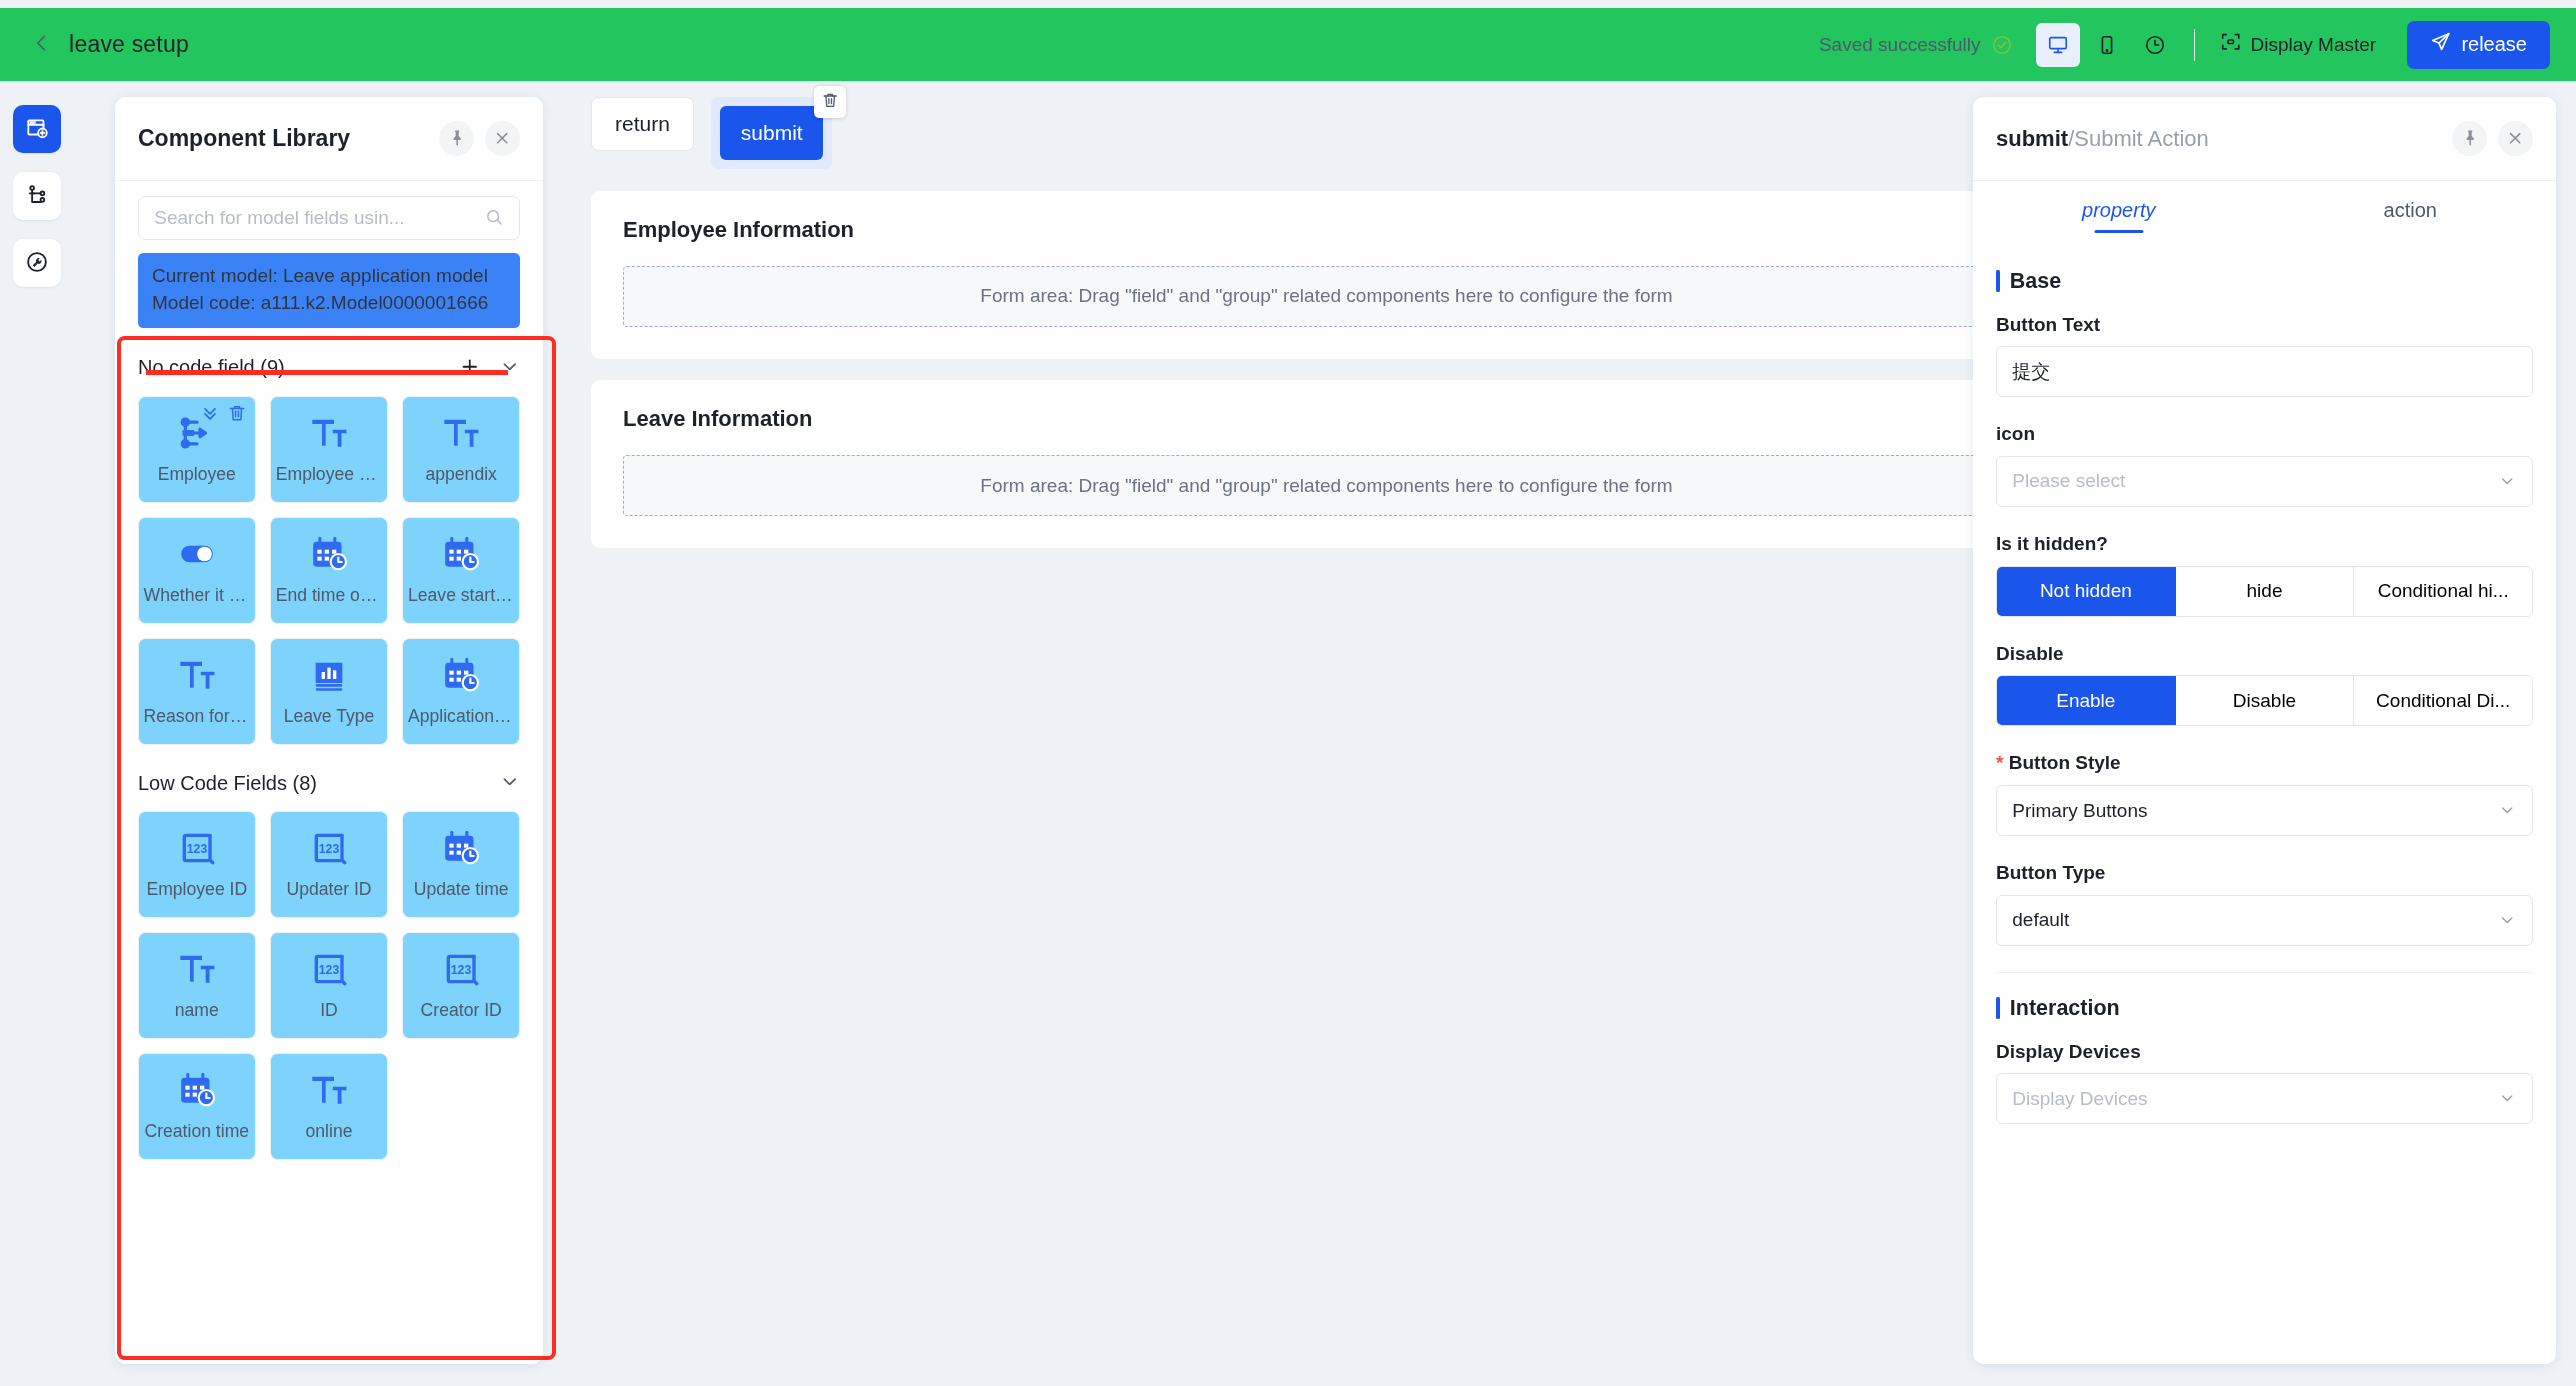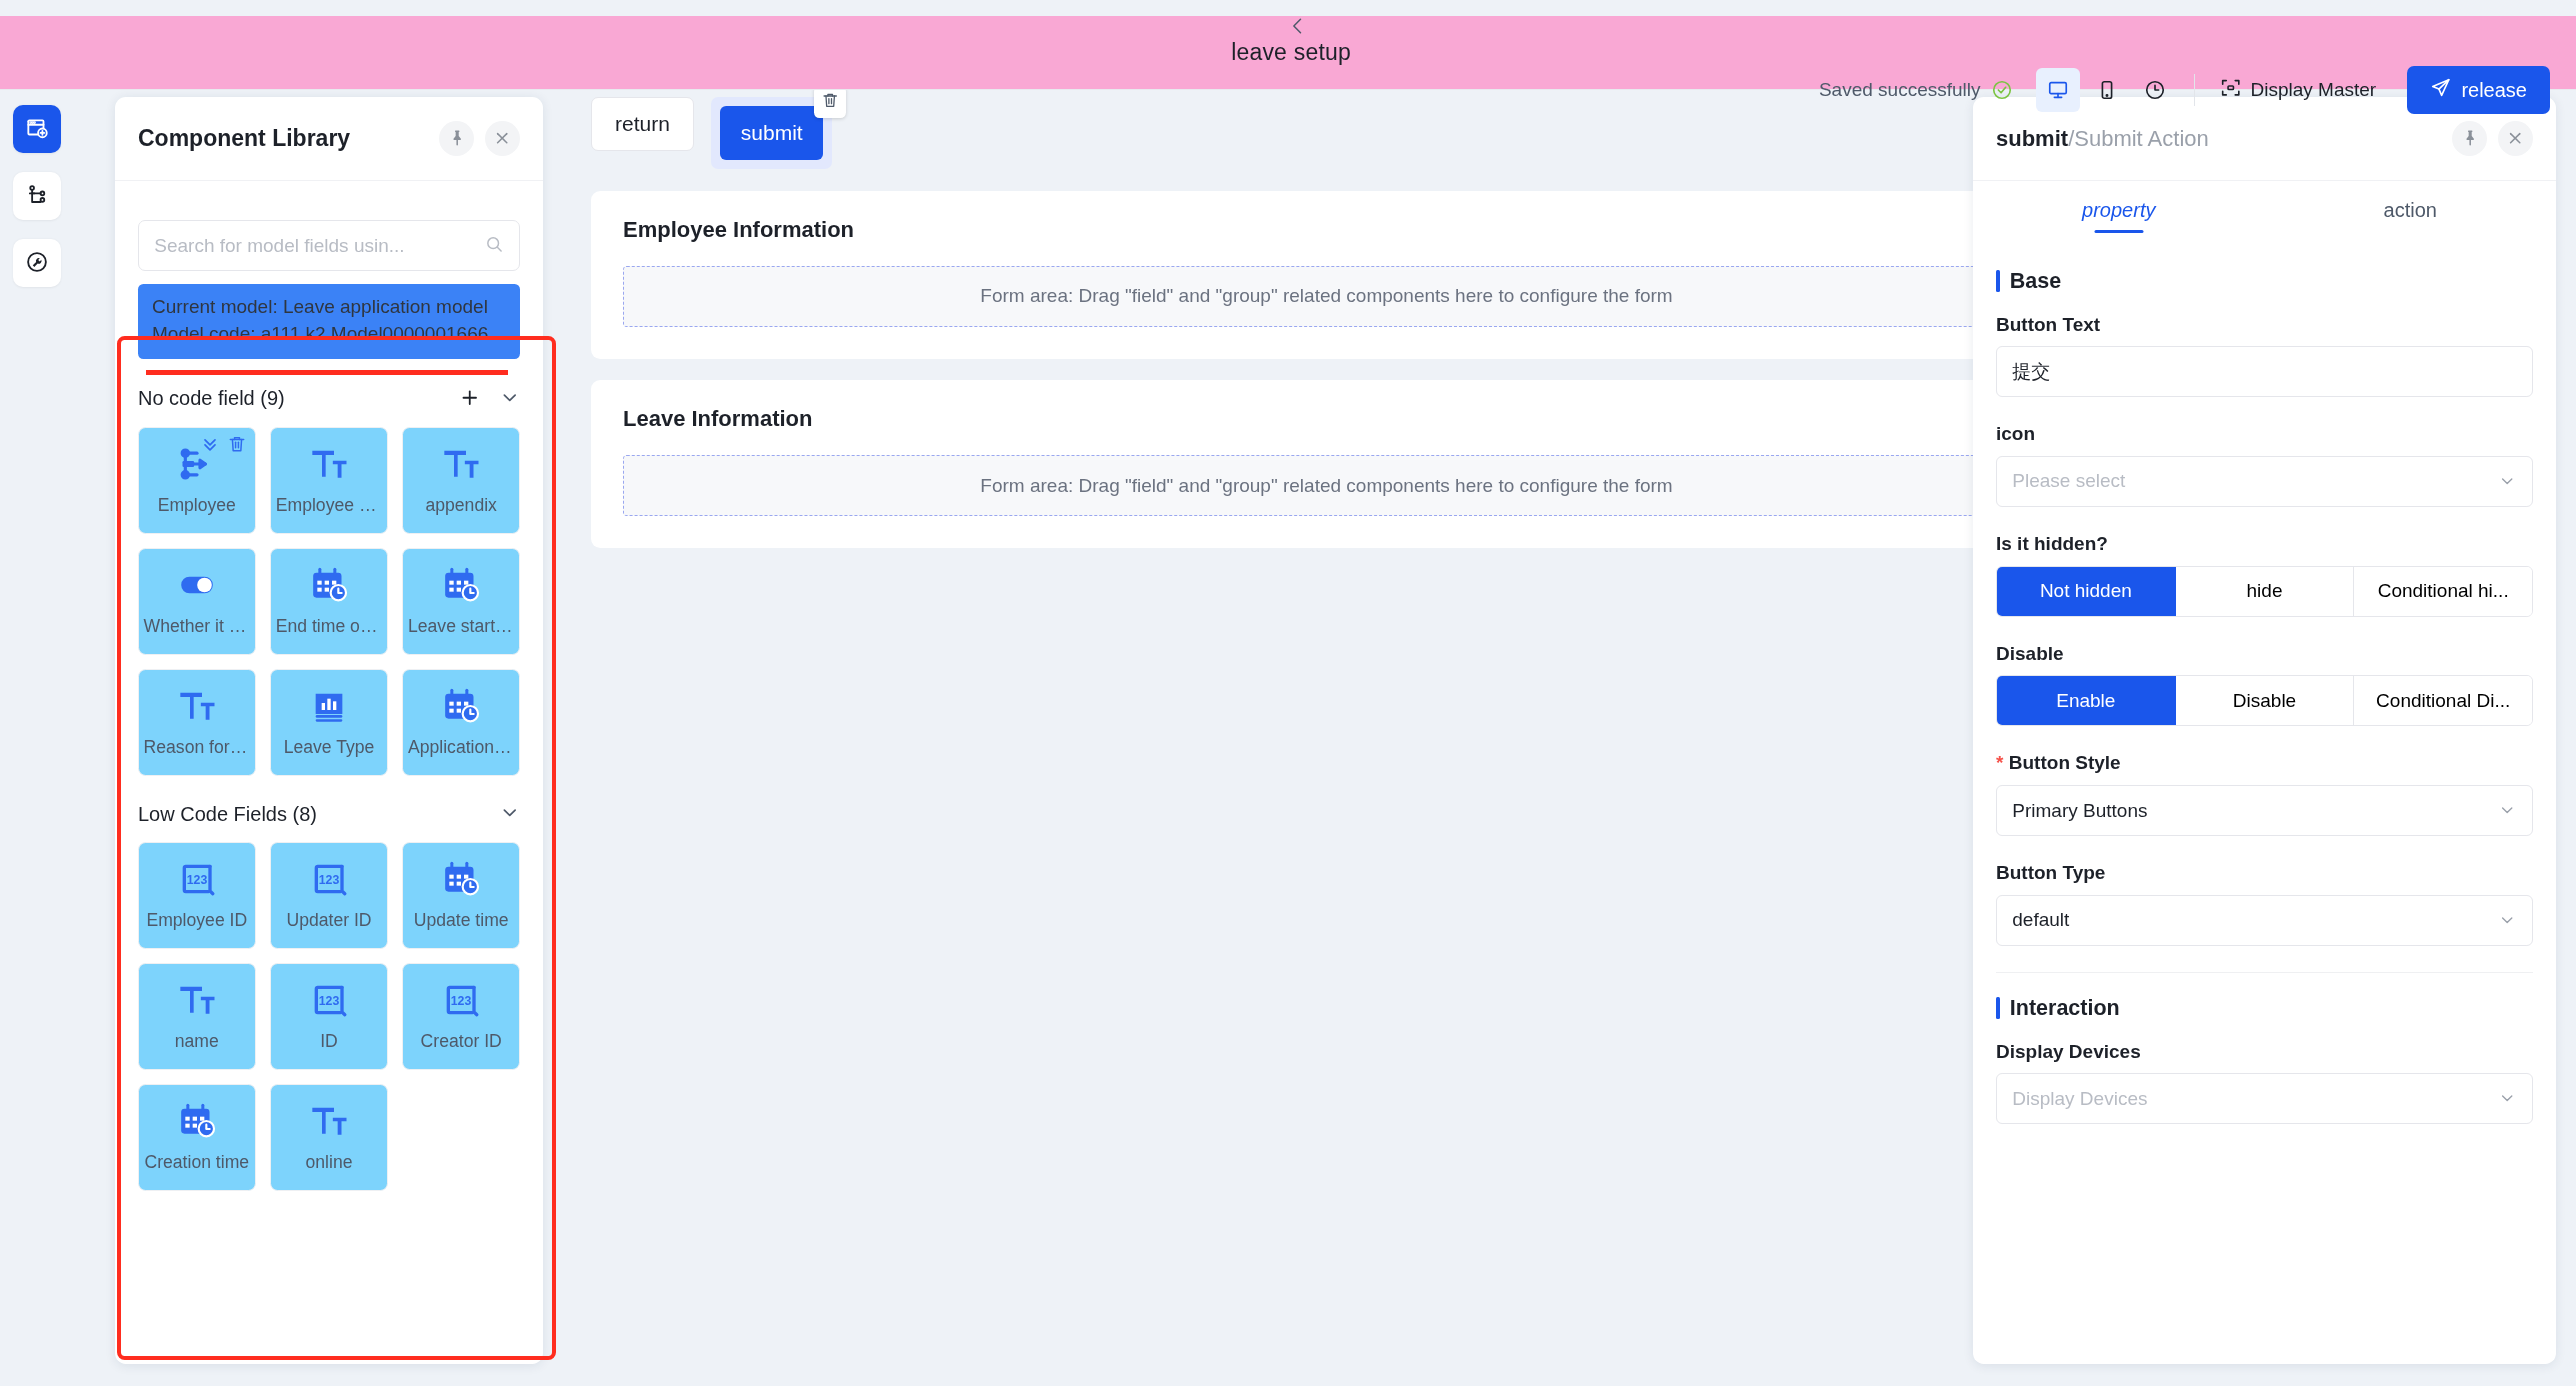--- a/index.html
+++ b/index.html
@@ -5,26 +5,25 @@
   * { box-sizing: border-box; margin: 0; padding: 0; }
   html, body {
     width: 2576px; height: 1386px;
     font-family: "Liberation Sans", "DejaVu Sans", sans-serif;
     background: #eef2f7;
     overflow: hidden;
   }
 
   
   .topbar {
-    position: absolute; left: 0; top: 16px; width: 2576px; height: 74px;
-    background: #f9a8d4;
+    position: absolute; left: 0; top: 8px; width: 2576px; height: 74px;
+    background: #22c55e;
     border-bottom: 0.8px solid #e8eaef;
     display: flex; align-items: center;
     z-index: 30;
-    flex-direction: column;
   }
   .back-btn {
     width: 43px; height: 43px; margin-left: 20px;
     display: flex; align-items: center; justify-content: center;
     cursor: pointer; border-radius: 6.1px;
   }
   .back-btn svg { width: 20px; height: 20px; }
   .topbar-title {
     font-size: 23px; color: #1d2129; font-weight: 400;
     margin-left: 6.1px; letter-spacing: 0.2px;
@@ -106,22 +105,22 @@
   }
   .lib-tab.active { color: #1a56eb; }
   .lib-tab .underline {
     position: absolute; left: 0; right: 17px; bottom: 0; height: 3.1px;
     background: #1a56eb; border-radius: 1.5px;
   }
   .help-icon { width: 18.4px; height: 18.4px; display: block; }
 
   .search-wrap { padding: 15.3px 23px 0 23px; }
   .search-box {
-    height: 51px; border: 0.8px solid #e5e6eb; border-radius: 7px;
-    display: flex; align-items: center; padding: 0 15.3px; margin-top: 24px;
+    height: 44px; border: 0.8px solid #e5e6eb; border-radius: 7px;
+    display: flex; align-items: center; padding: 0 15.3px;
   }
   .search-box input {
     border: none; outline: none; flex: 1; font-size: 19px; color: #1d2129;
     font-family: "Liberation Sans", sans-serif; background: transparent;
   }
   .search-box input::placeholder { color: #b8bcc4; }
   .search-box svg { width: 20px; height: 20px; flex: 0 0 20px; }
 
   
   .anno-box {

